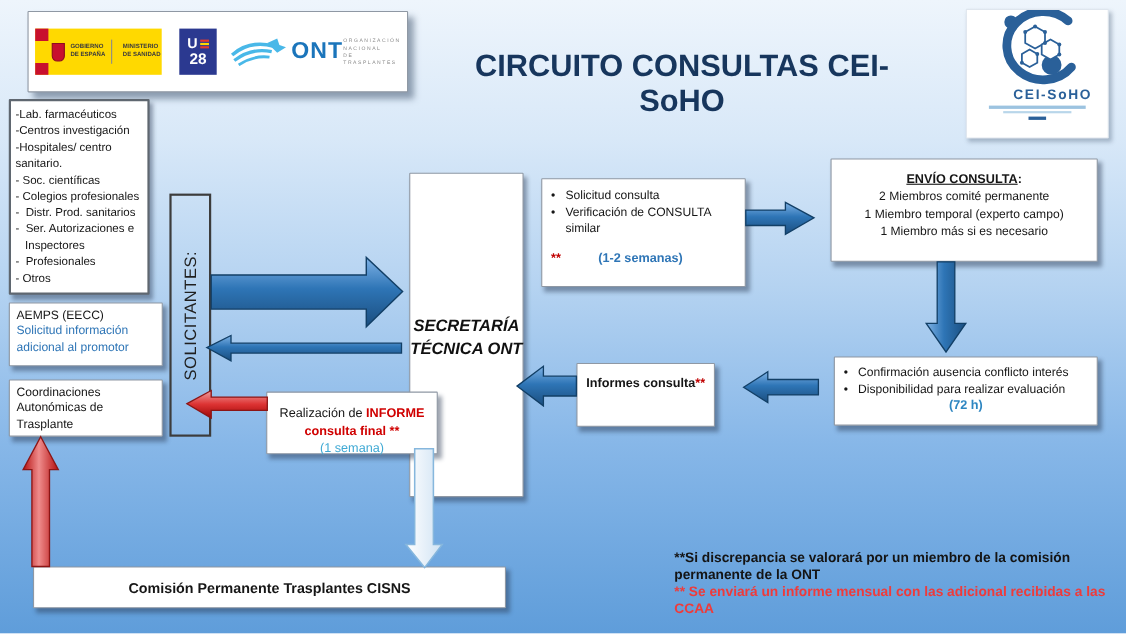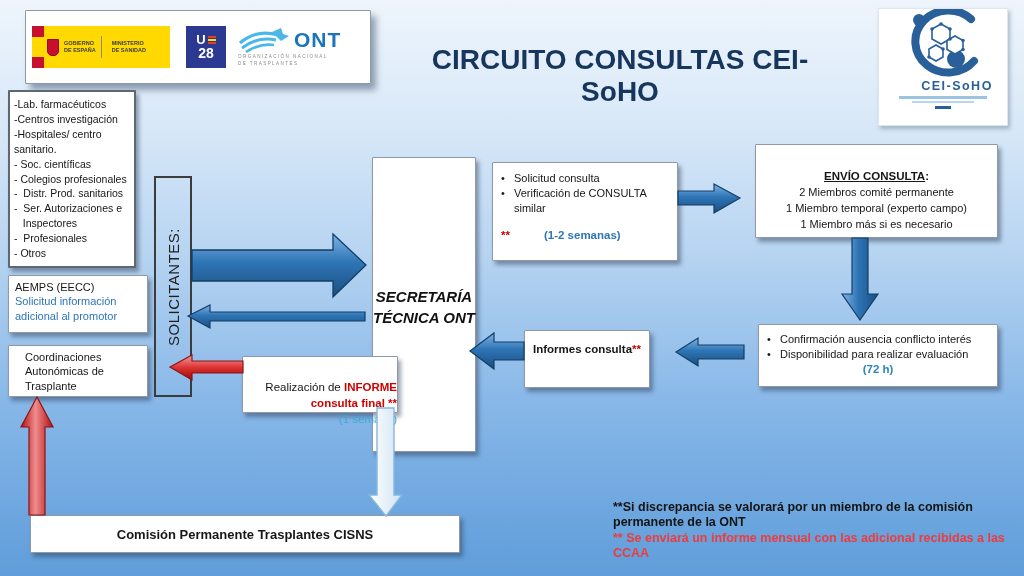--- a/index.html
+++ b/index.html
@@ -16,62 +16,62 @@
   .flag{width:12px;height:42px;background:linear-gradient(180deg,#c8102e 0 26%,#ffd900 26% 74%,#c8102e 74% 100%);}
   .crest{width:10px;height:15px;margin-left:3px;background:#c8102e;border:1px solid #8d0c20;border-radius:0 0 5px 5px;}
   .gov-txt{font-size:5.5px;font-weight:bold;color:#3c3c3c;line-height:1.25;margin-left:5px;}
   .gov-div{width:1px;height:22px;background:#8a8a8a;margin:0 5px;}
   .ue23{margin-left:16px;width:40px;height:42px;background:#2b3990;color:#fff;display:flex;flex-direction:column;
     align-items:center;justify-content:center;font-weight:bold;}
   .ue-row{display:flex;align-items:center;gap:2px;}
   .ue-u{font-size:13px;line-height:1;}
   .ue-bars span{display:block;width:8px;height:2px;margin:1px 0;}
   .ue-23{font-size:14px;line-height:1.05;}
-  .ont{margin-left:12px;display:flex;flex-direction:column;align-items:flex-start;}
+  .ont{margin-left:12px;display:flex;flex-direction:row;align-items:center;}
   .ont-row{display:flex;align-items:center;gap:4px;}
   .ont-name{font-size:21px;font-weight:bold;color:#1b75bb;letter-spacing:1px;}
   .ont-sub{font-size:4.6px;letter-spacing:1.4px;color:#8a8a8a;text-align:left;line-height:1.5;margin-top:1px;}
   
   .title{position:absolute;left:410px;top:44px;width:420px;text-align:center;
     font-size:28px;font-weight:bold;color:#17365d;}
   
   .cei{left:878px;top:8px;width:130px;height:118px;display:flex;flex-direction:column;align-items:center;
     border:1px solid #dfe6ee;box-shadow:2px 3px 4px rgba(60,80,105,.35);}
   .cei-name{font-size:12.5px;font-weight:bold;color:#2a6099;letter-spacing:1.5px;margin-top:-2px;margin-left:28px;}
   .cei-bar1{width:88px;height:3px;background:#9cc3e0;margin-top:3px;}
   .cei-bar2{width:62px;height:2px;background:#b9d6ea;margin-top:2px;}
   .cei-bar3{width:16px;height:3px;background:#2a6099;margin-top:3px;}
   
   .list-box{left:8px;top:90px;width:128px;height:178px;padding:5px 4px;font-size:10.5px;line-height:1.42;}
   .list-box div{white-space:pre;}
   .aemps{left:8px;top:275px;width:140px;height:58px;padding:4px 6px;font-size:11px;line-height:1.3;}
   .aemps .sub{color:#2e75b6;}
-  .coord{left:8px;top:345px;width:140px;height:52px;padding:4px 16px;font-size:11px;line-height:1.3;}
+  .coord{left:8px;top:345px;width:140px;height:52px;padding:4px 6px;font-size:11px;line-height:1.3;}
   .frame{position:absolute;left:154px;top:176px;width:38px;height:221px;border:2px solid #3c3c3c;
     box-sizing:border-box;display:flex;align-items:center;justify-content:center;}
   .vlabel{writing-mode:vertical-rl;transform:rotate(180deg);font-size:15px;font-weight:500;color:#1f1f1f;letter-spacing:.5px;}
   
   .secretaria{left:372px;top:157px;width:104px;height:295px;}
   .secretaria .txt{position:absolute;top:128px;left:0;width:100%;text-align:center;
     font-size:15px;font-weight:bold;font-style:italic;line-height:1.4;color:#111;}
   .solicitud{left:492px;top:162px;width:186px;height:99px;padding:8px 8px 0 8px;font-size:11px;line-height:1.35;}
   .brow{display:flex;}
   .bullet{width:13px;flex:none;}
   .btxt{width:152px;}
   .stars-row{margin-top:12px;font-size:11.5px;font-weight:bold;}
   .stars{color:#c00000;}
   .dur1{color:#2e75b6;margin-left:34px;}
-  .envio{left:755px;top:144px;width:243px;height:94px;padding-top:23px;text-align:center;font-size:11px;line-height:1.45;}
+  .envio{left:755px;top:144px;width:243px;height:94px;padding-top:10px;text-align:center;font-size:11px;line-height:1.45;}
   .envio .t{font-size:11.5px;font-weight:bold;}
   .envio .t u{text-decoration:underline;}
   .confirm{left:758px;top:324px;width:240px;height:63px;padding:7px 8px 0 8px;font-size:11px;line-height:1.35;}
   .dur2{text-align:center;font-weight:bold;color:#2e86c1;font-size:11.5px;}
   .informes{left:524px;top:330px;width:126px;height:58px;text-align:center;padding-top:12px;
     font-size:11.5px;font-weight:bold;}
-  .realiz{left:242px;top:356px;width:156px;height:57px;text-align:right;padding-top:22px;font-size:11.5px;line-height:1.4;}
+  .realiz{left:242px;top:356px;width:156px;height:57px;text-align:center;padding-top:11px;font-size:11.5px;line-height:1.4;}
   .red{color:#d00000;font-weight:bold;}
   .dur3{color:#3fa9d4;}
   .comision{left:30px;top:515px;width:430px;height:38px;text-align:center;padding-top:11px;
     font-size:13px;font-weight:bold;}
   
   .notes{position:absolute;left:613px;top:500px;width:402px;font-size:12.5px;font-weight:bold;line-height:1.22;}
   .notes .nred{color:#ee3b3b;}
   .notes .nblack{color:#141414;}
   .arrows{position:absolute;left:0;top:0;pointer-events:none;}
 </style>

